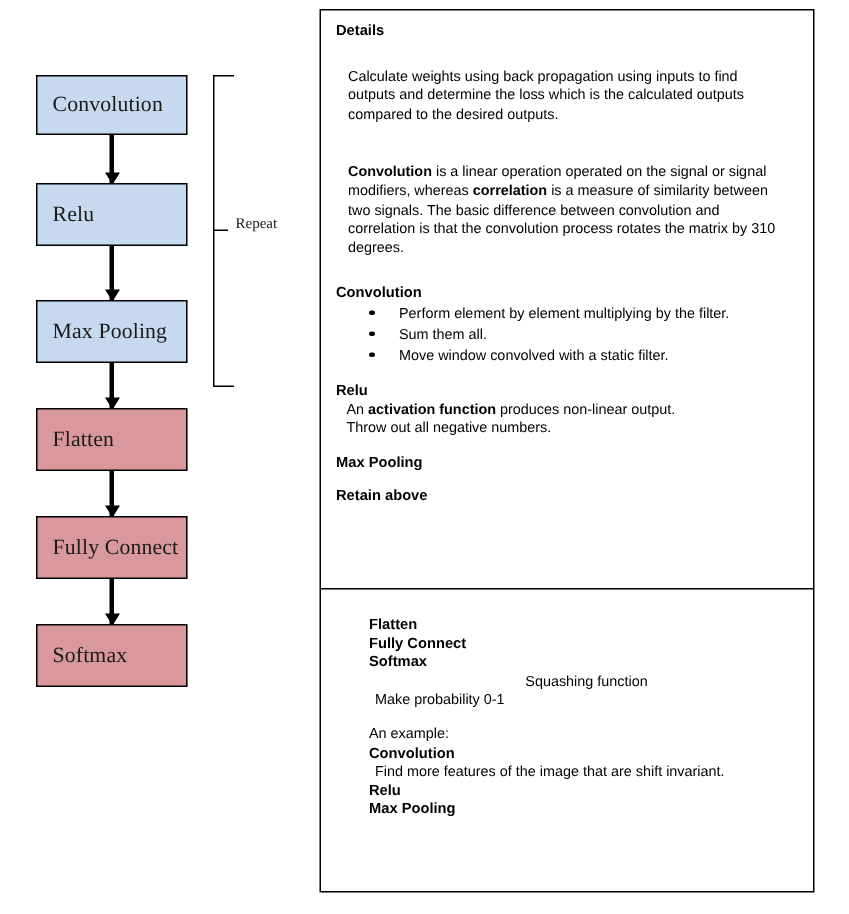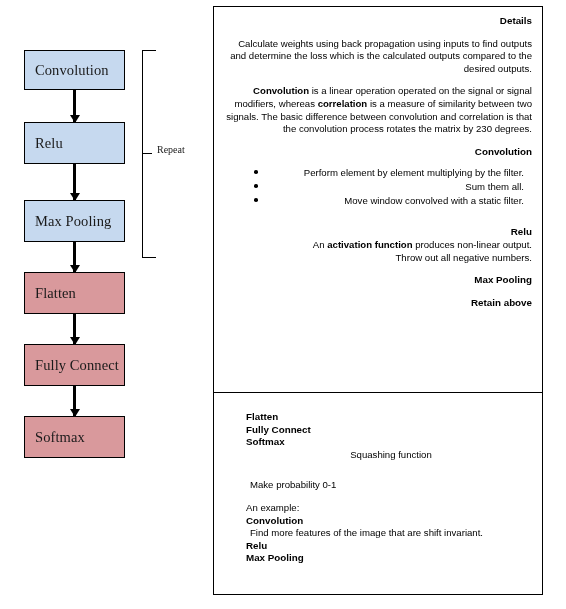--- a/index.html
+++ b/index.html
@@ -117,44 +117,43 @@
     border: 1.5px solid #000000;
     background: #ffffff;
   }
   .panel-section {
     box-sizing: border-box;
     padding: 8px 10px 10px 10px;
   }
   #section-details {
     height: 386px;
     border-bottom: 1.5px solid #000000;
-    text-align: right;
   }
   #section-finally {
     height: 200px;
   }
 
   .t {
     font-family: "Liberation Sans", sans-serif;
     font-size: 9.6px;
     line-height: 12.6px;
     color: #000000;
   }
   .t.bold, .b { font-weight: bold; }
   .head {
     font-weight: bold;
     font-size: 9.8px;
   }
-  .para { margin: 0; }
+  .para { margin: 8px; }
   .spacer { height: 10px; }
   .indent1 { padding-left: 7px; }
   .indent2 { padding-left: 22px; }
 
   ul.bullets {
-    margin: 8px;
+    margin: 0;
     padding: 0;
     list-style: none;
   }
   ul.bullets li {
     position: relative;
     padding-left: 42px;
     line-height: 14px;
   }
   ul.bullets li .bullet-dot {
     position: absolute;
@@ -210,21 +209,21 @@
   <div id="details-panel">
 
     <div class="panel-section" id="section-details">
 
       <div class="t head">Details</div>
       <div class="spacer"></div>
 
       <div class="t para">Calculate weights using back propagation using inputs to find outputs and determine the loss which is the calculated outputs compared to the desired outputs.</div>
       <div class="spacer"></div>
 
-      <div class="t para"><span class="b">Convolution</span><span> is a linear operation operated on the signal or signal modifiers, whereas </span><span class="b">correlation</span><span> is a measure of similarity between two signals. The basic difference between convolution and correlation is that the convolution process rotates the matrix by 230 degrees.</span></div>
+      <div class="t para"><span class="b">Convolution</span><span> is a linear operation operated on the signal or signal modifiers, whereas </span><span class="b">correlation</span><span> is a measure of similarity between two signals. The basic difference between convolution and correlation is that the convolution process rotates the matrix by 310 degrees.</span></div>
       <div class="spacer"></div>
 
       <div class="t head">Convolution</div>
 
       <ul class="bullets t">
         <li><span class="bullet-dot"></span><span>Perform element by element multiplying by the filter.</span></li>
         <li><span class="bullet-dot"></span><span>Sum them all.</span></li>
         <li><span class="bullet-dot"></span><span>Move window convolved with a static filter.</span></li>
       </ul>
       <div class="spacer"></div>
@@ -241,21 +240,21 @@
     </div>
 
     <div class="panel-section" id="section-finally">
 
       <div class="spacer"></div>
 
       <div class="t head indent2">Flatten</div>
       <div class="t head indent2">Fully Connect</div>
       <div class="t head indent2">Softmax</div>
       <div class="t" style="padding-left:26px;text-align:center;">Squashing function</div>
-      <div class="t" style="padding-left:26px;margin-top:18px;">Make probability 0-1</div>
+      <div class="t" style="padding-left:26px;">Make probability 0-1</div>
 
       <div class="spacer"></div>
 
       <div class="t indent2">An example:</div>
       <div class="t head indent2">Convolution</div>
       <div class="t" style="padding-left:26px;">Find more features of the image that are shift invariant.</div>
       <div class="t head indent2">Relu</div>
       <div class="t head indent2">Max Pooling</div>
     </div>
   </div>

